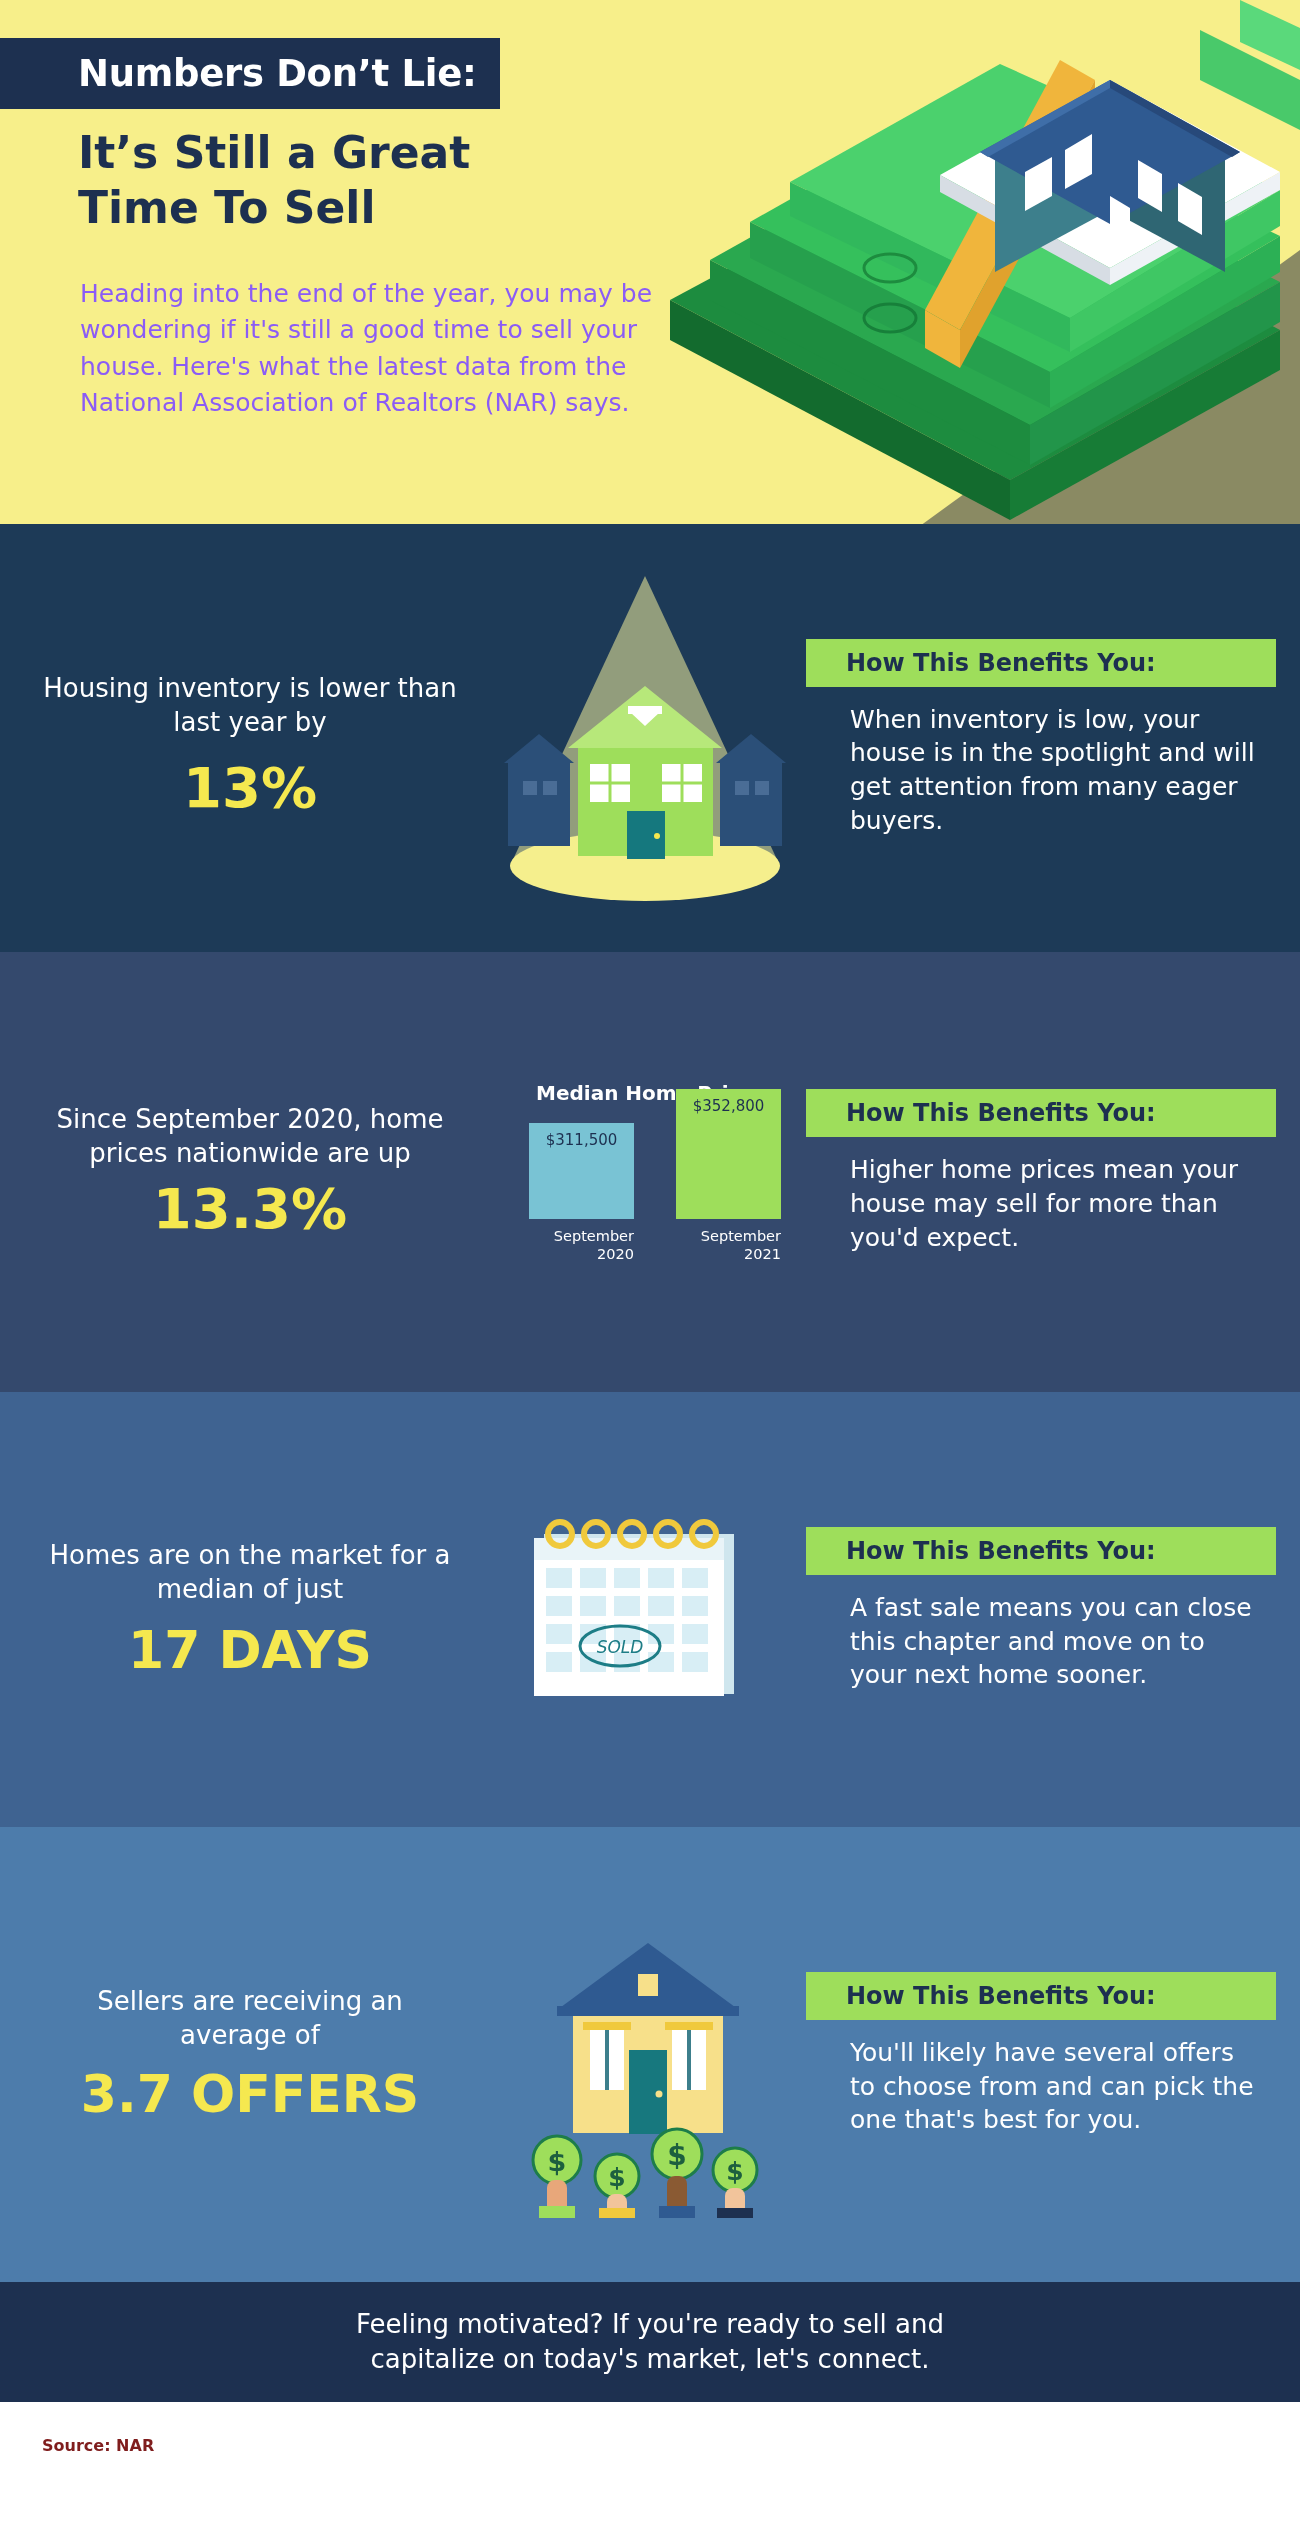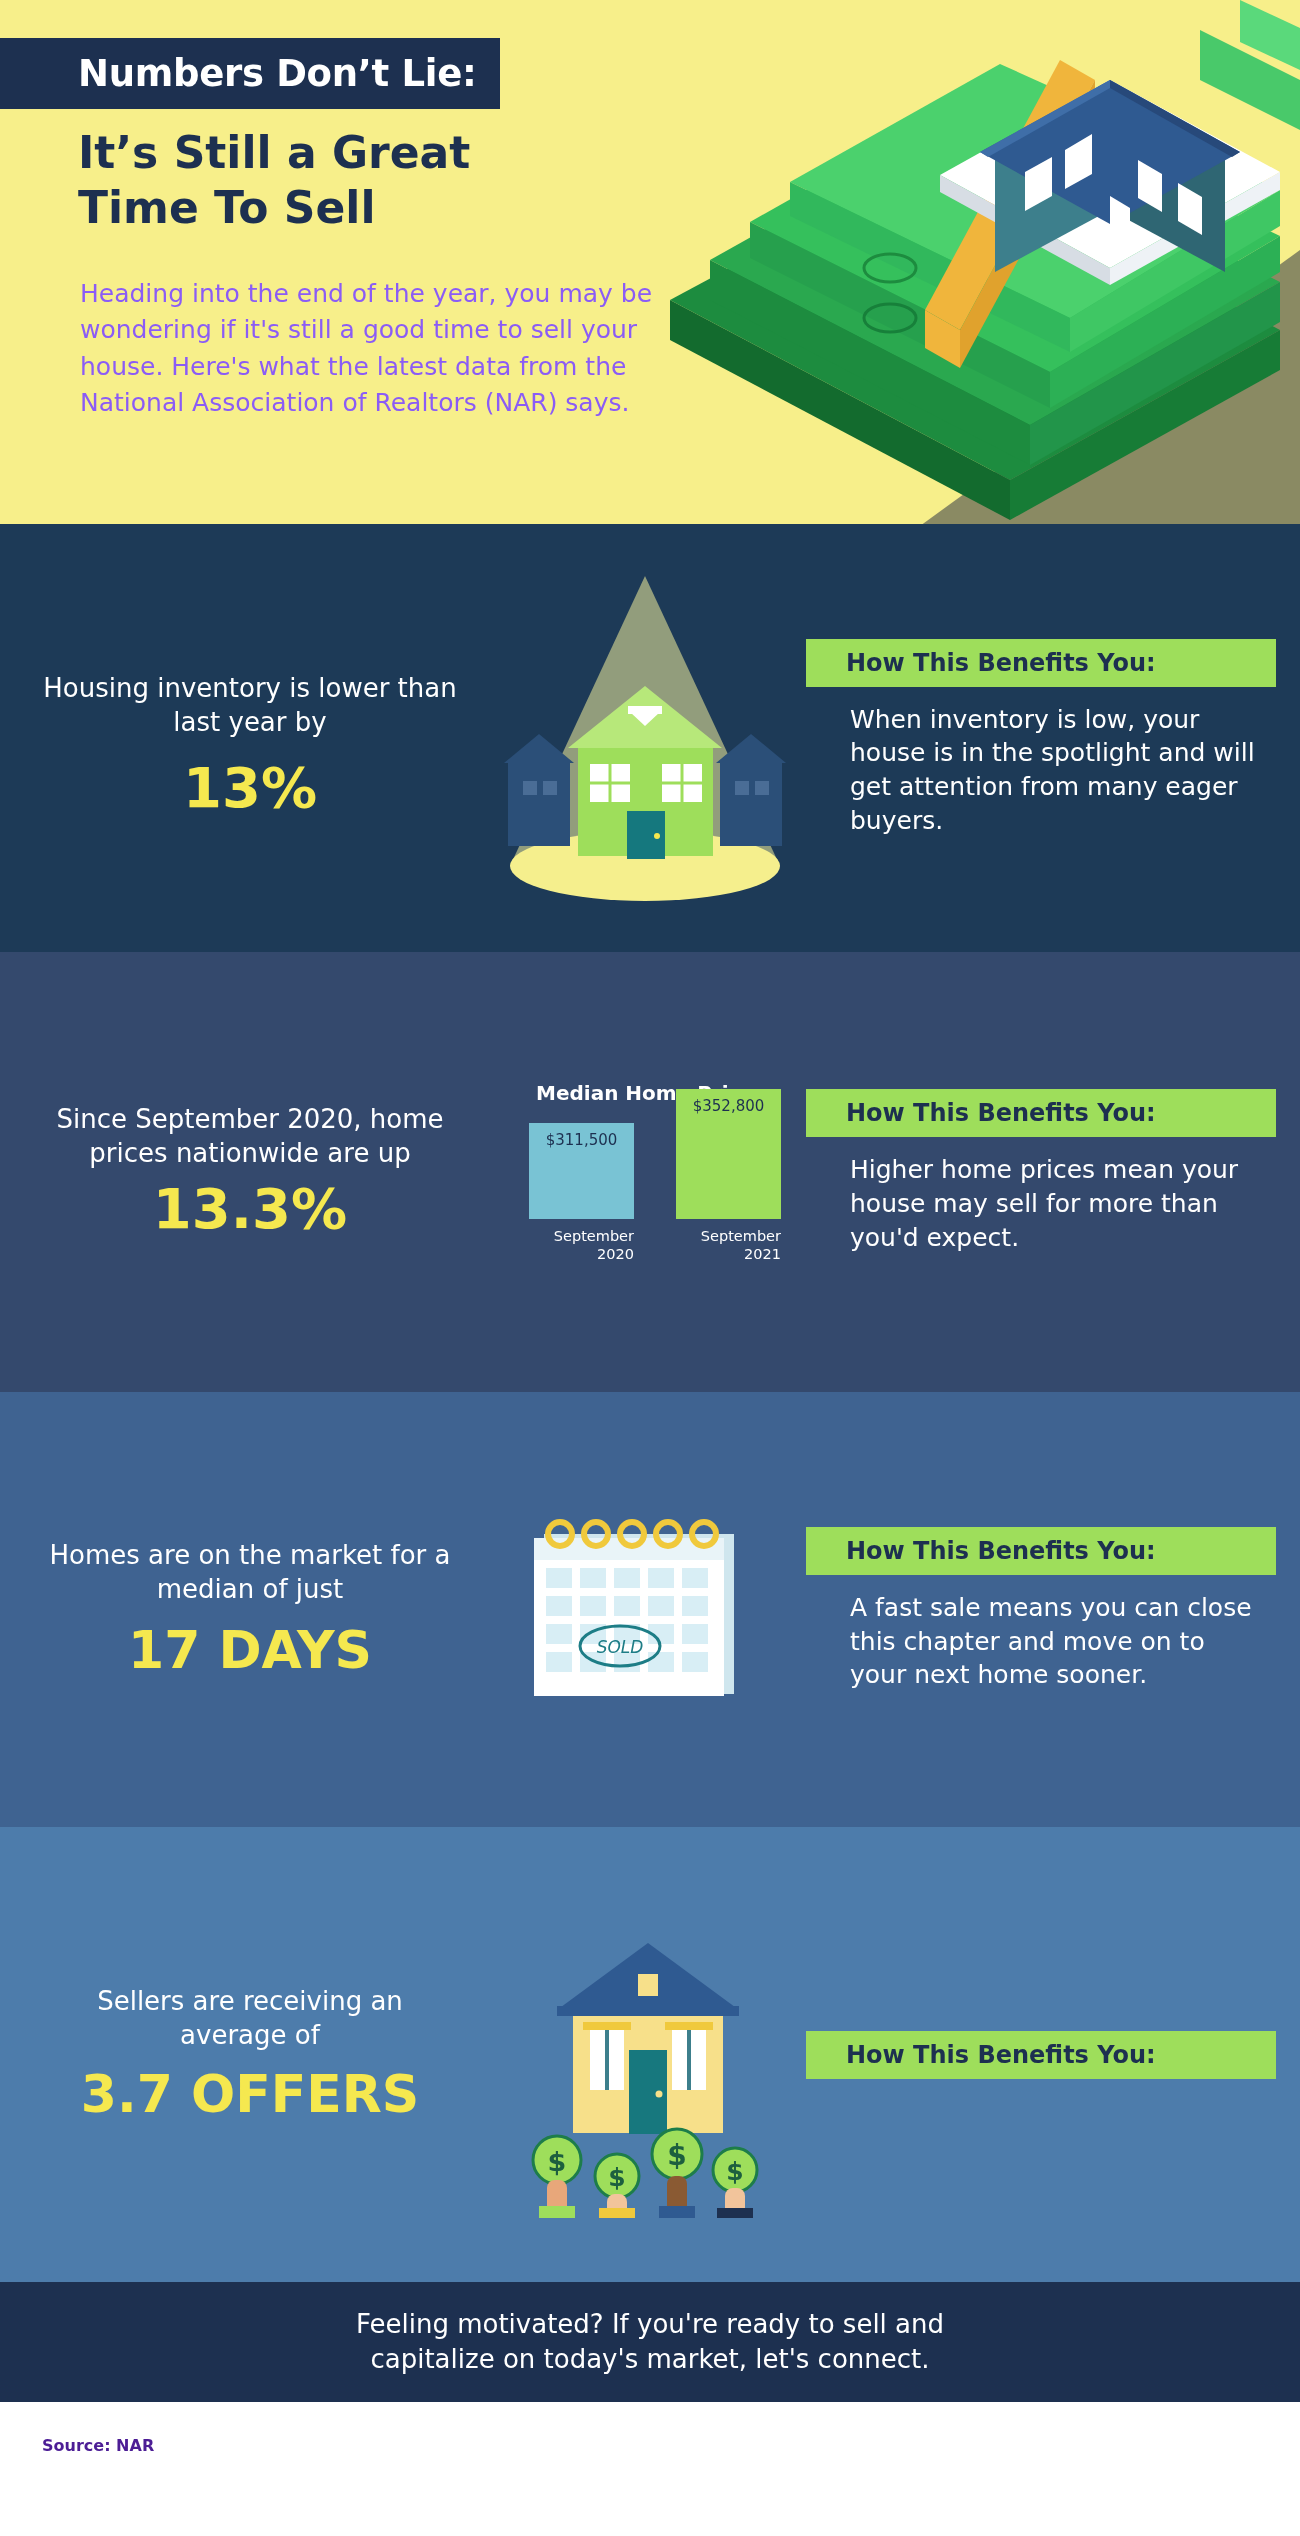--- a/index.html
+++ b/index.html
@@ -130,21 +130,21 @@
     flex-direction:column;
     align-items:center;
     justify-content:center;
     color:#ffffff;
     font-size:26px;
     line-height:1.35;
     text-align:center;
   }
   .source{
     padding:34px 0 0 42px;
-    color:#4c1d95;
+    color:#7f1d1d;
     font-size:16px;
     font-weight:bold;
   }
 
   
   .chart{
     width:300px;
     color:#ffffff;
     text-align:center;
   }
@@ -444,20 +444,21 @@
             <rect x="44" y="318" width="36" height="22" fill="#9ede5b"></rect>
             <rect x="104" y="320" width="36" height="20" fill="#f0c93c"></rect>
             <rect x="164" y="318" width="36" height="22" fill="#2f5a91"></rect>
             <rect x="222" y="320" width="36" height="20" fill="#1d3050"></rect>
           </g>
         </svg>
       </span>
     </div>
     <div class="sec-right">
       <div class="benefit-head">How This Benefits You:</div>
+      <div class="benefit-body">You'll likely have several offers to choose from and can pick the one that's best for you.</div>
     </div>
   </div>
 
   <div class="footer">
     <div>Feeling motivated? If you're ready to sell and</div>
     <div>capitalize on today's market, let's connect.</div>
   </div>
 
   <div class="source">Source: NAR</div>
 

